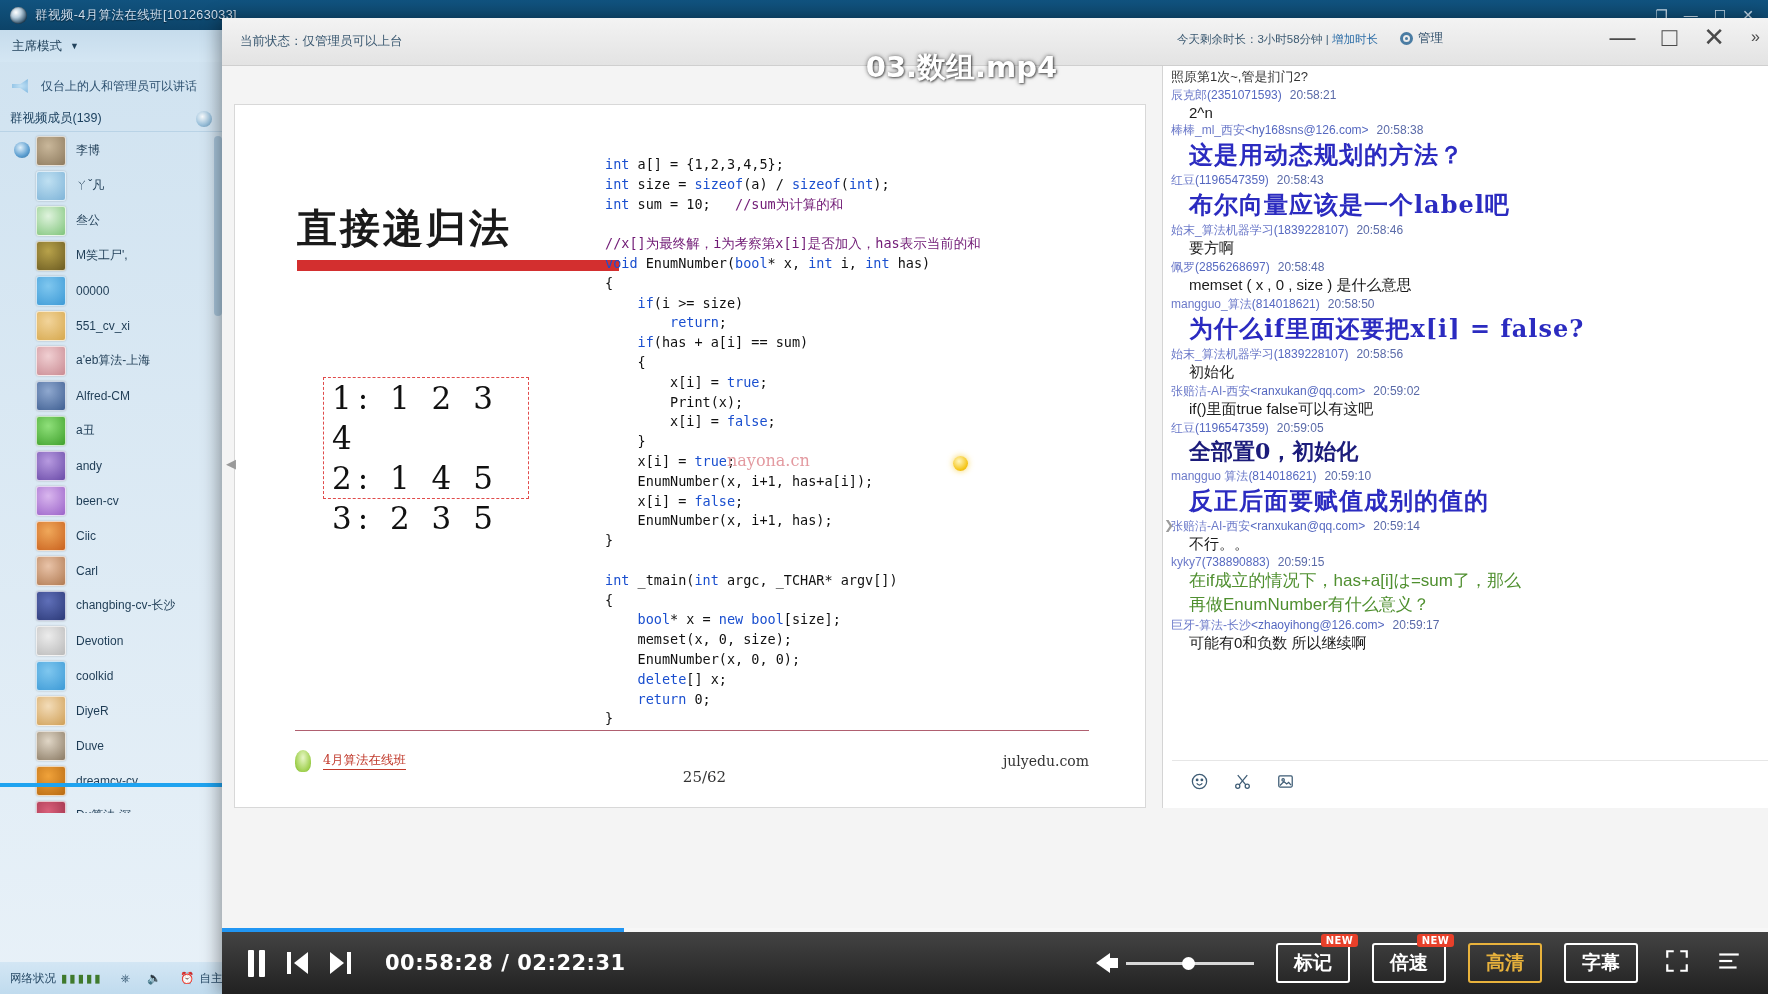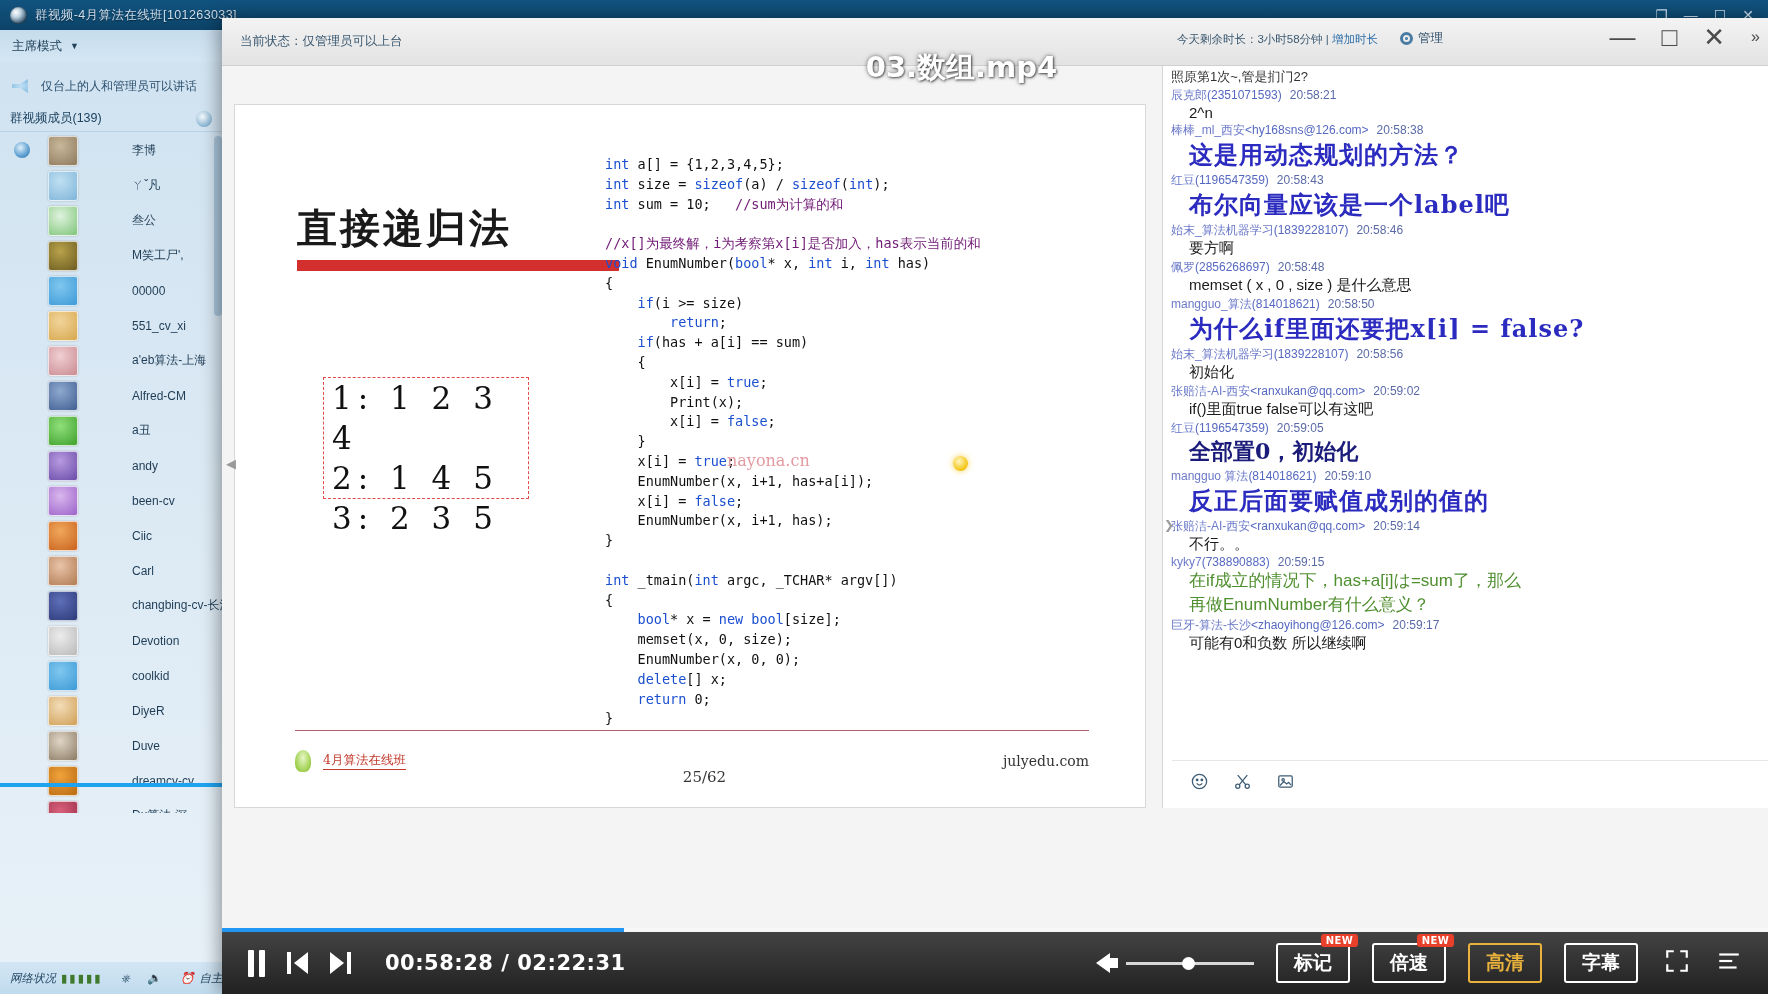--- a/index.html
+++ b/index.html
@@ -71,23 +71,22 @@
   .qq-members-head .adduser {
     margin-left: auto; width: 16px; height: 16px; border-radius: 50%;
     background: radial-gradient(circle at 40% 35%, #ffffff, #8fb9d6 60%, #4b7fa5);
     opacity: .85;
   }
   .qq-memberlist {
     position: absolute; left: 0; top: 133px; width: 222px; height: 680px;
     overflow: hidden;
   }
   .member {
-    display: flex; align-items: center; height: 35px; padding-left: 48px;
+    display: flex; align-items: center; height: 35px; padding-left: 36px;
     position: relative;
-    gap: 44px;
   }
   .member .crown {
     position: absolute; left: 14px; top: 9px; width: 16px; height: 16px;
     border-radius: 50%;
     background: radial-gradient(circle at 40% 35%, #dff0fb, #5c9ed0 60%, #2d6a99);
   }
   .member .avatar {
     width: 30px; height: 30px; flex: 0 0 auto; border-radius: 3px;
     border: 1px solid rgba(255,255,255,.7);
     box-shadow: 0 0 2px rgba(0,0,0,.25);
@@ -108,21 +107,21 @@
     background: #1fa3f0;
   }
 
   
   .qq-bottom-bar {
     position: absolute; left: 0; bottom: 0; width: 1768px; height: 32px;
     background: linear-gradient(#d3e6f4, #c0dbee);
     display: flex; align-items: center; gap: 18px; padding-left: 10px;
     font-size: 11.5px; color: #2a4c68; filter: blur(.4px);
   }
-  .qq-bottom-bar .bi { display: flex; align-items: center; gap: 5px; white-space: nowrap; font-style: italic; }
+  .qq-bottom-bar .bi { display: flex; align-items: center; gap: 5px; white-space: nowrap; }
   .qq-bottom-bar .sq {
     display: inline-block; width: 13px; height: 13px;
     border: 1px solid #5e87a5; border-radius: 2px; background: #eaf4fb;
   }
   .qq-bottom-bar .dots { letter-spacing: 2px; color: #3f7a2c; }
 
   
   .qq-inputbox {
     position: absolute; left: 1165px; top: 96px; width: 135px; height: 600px;
     background: #fff; border: 1px solid #b9cfe0;

